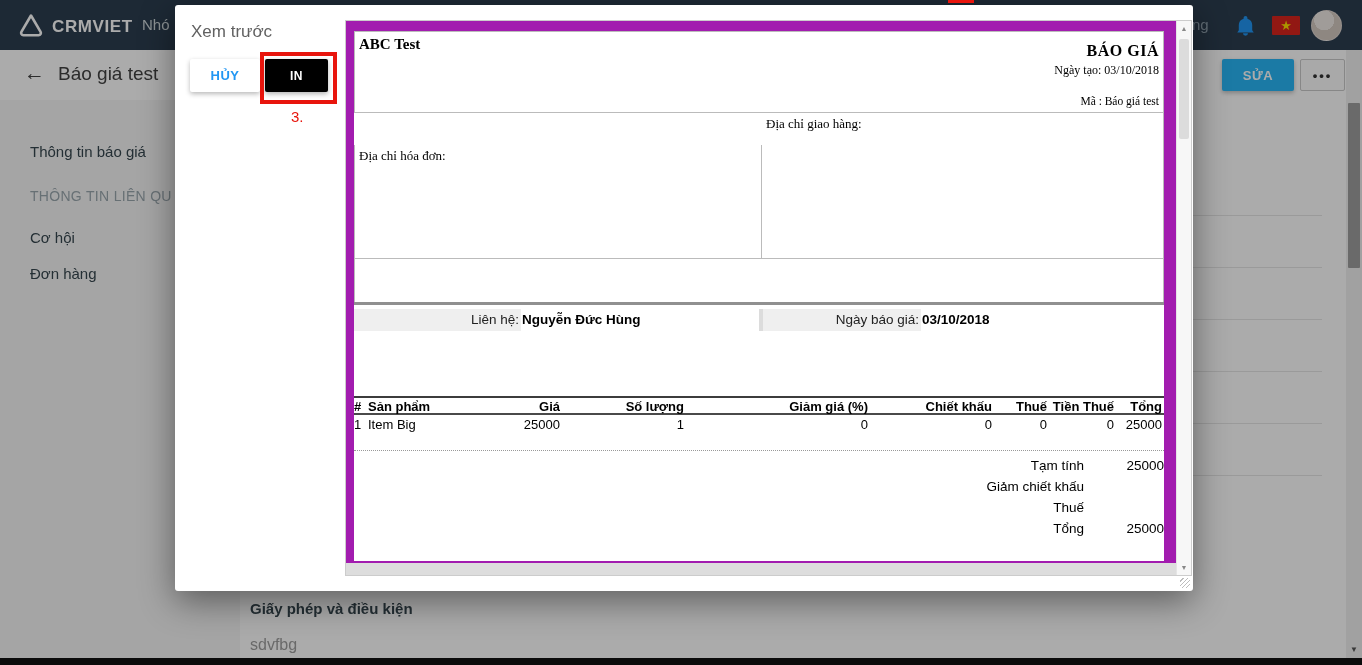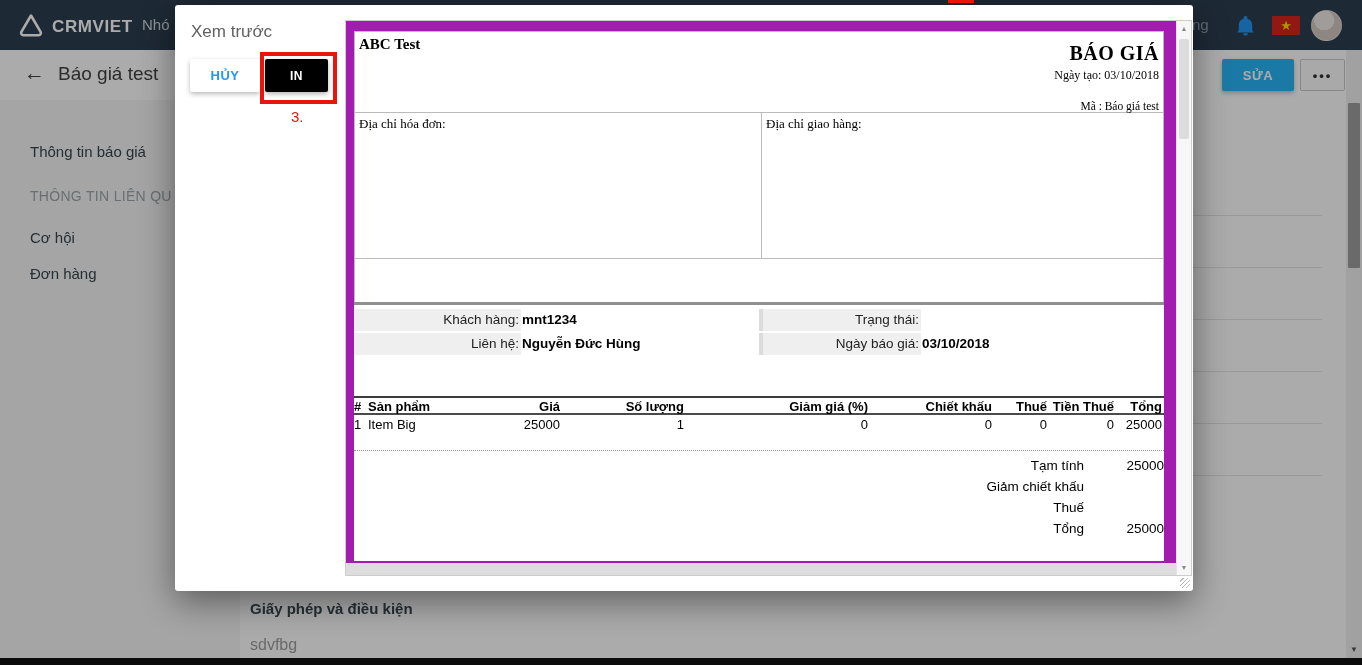--- a/index.html
+++ b/index.html
@@ -65,26 +65,26 @@
   .pane-scroll-up { position:absolute; top:4px; left:0; width:14px; text-align:center; font-size:7px; color:#888; }
   .pane-scroll-down { position:absolute; bottom:4px; left:0; width:14px; text-align:center; font-size:7px; color:#888; }
   .pane-scroll-thumb { position:absolute; left:2px; top:18px; width:10px; height:100px; background:#dcdcdc; border-radius:2px; }
   .h-scroll-strip { position:absolute; left:0; top:542px; width:831px; height:12px; background:#ddd; }
   
   .doc { position:absolute; left:8px; top:10px; width:810px; height:530px; background:#fff; color:#000; }
   .doc-serif { font-family:"Liberation Serif","DejaVu Serif",serif; }
   .doc-topbox { height:82px; border:1px solid #bbb; position:relative; }
   .doc-company { position:absolute; left:4px; top:4px; font-size:15px; font-weight:bold; }
   .doc-titleblock { position:absolute; right:4px; top:10px; text-align:right; }
-  .doc-title { font-size:20px; font-weight:bold; letter-spacing:.5px;font-family:Liberation Serif, serif; }
+  .doc-title { font-size:16px; font-weight:bold; letter-spacing:.5px;font-family:Liberation Serif, serif; }
   .doc-created { font-size:12px; margin-top:3px; }
   .doc-code { font-size:11.5px; margin-top:17px; }
   .doc-addr-row { height:146px; display:flex; }
   .addr-cell { border:1px solid #bbb; border-top:none; padding:3px 4px; font-size:13px; }
-  .addr-left { width:408px; }
+  .addr-left { width:408px;margin-top:32px; }
   .addr-right { width:402px; border-left:none; }
   .doc-empty-row { height:43px; border-left:1px solid #bbb; border-right:1px solid #bbb; }
   .doc-info { height:85px; border-top:3px solid #909090; padding-top:4px; background:#fff; font-size:13.5px; }
   .info-row { display:flex; height:22px; line-height:22px; margin-bottom:2px; }
   .info-label { background:#efefef; text-align:right; padding-right:2px; color:#222; }
   .info-value { background:#fff; font-weight:bold; padding-left:1px; }
   .il1 { width:167px; } .iv1 { width:238px; }
   .info-gap { width:4px; background:#dcdcdc; }
   .il2 { width:158px; } .iv2 { width:238px; }
   .doc-items { margin-top:9px; font-size:13px; }
@@ -190,27 +190,20 @@
           </div>
           <div class="addr-cell addr-right">
             <span>Địa chỉ giao hàng:</span>
           </div>
         </div>
 
         <div class="doc-empty-row"></div>
 
         <div class="doc-info">
           <div class="info-row">
-            <span class="info-label il1">Khách hàng:</span>
-            <span class="info-value iv1">mnt1234</span>
-            <span class="info-gap"></span>
-            <span class="info-label il2">Trạng thái:</span>
-            <span class="info-value iv2"></span>
-          </div>
-          <div class="info-row">
             <span class="info-label il1">Liên hệ:</span>
             <span class="info-value iv1">Nguyễn Đức Hùng</span>
             <span class="info-gap"></span>
             <span class="info-label il2">Ngày báo giá:</span>
             <span class="info-value iv2">03/10/2018</span>
           </div>
         </div>
 
         <div class="doc-items">
           <div class="items-header">

